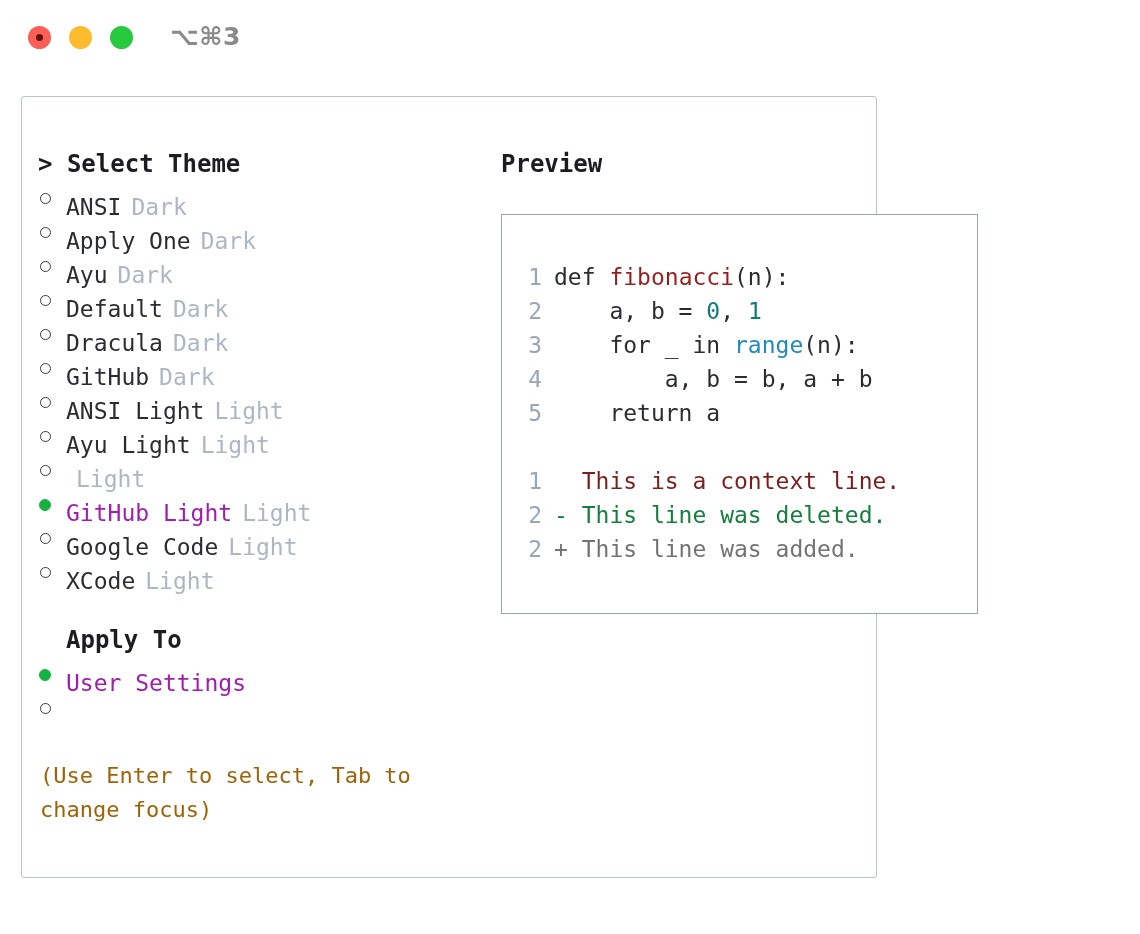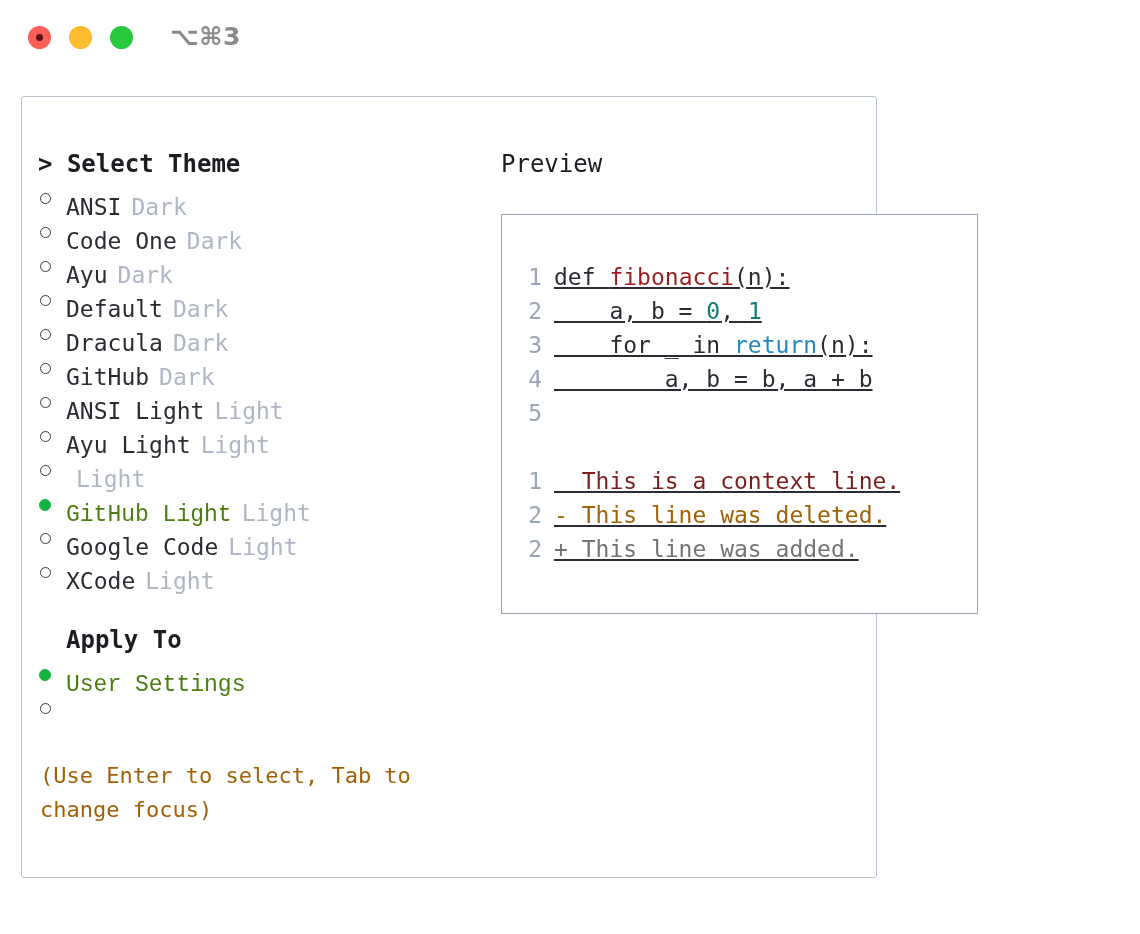--- a/index.html
+++ b/index.html
@@ -143,21 +143,21 @@
     box-sizing: border-box;
   }
   .opt.selected .bullet::before {
     border-color: #14b33f;
     background: #14b33f;
     width: 12px;
     height: 12px;
     left: 1px;
   }
   .opt-name  { color: #2b2b33; }
-  .opt.selected .opt-name { color: #4d7c0f; font-family: Liberation Mono, monospace; }
+  .opt.selected .opt-name { color: #a21caf; }
   .opt-variant {
     color: #aeb6c4;
     padding-left: 10px;
   }
 
   .gap-block { height: 34px; }
 
   .hint {
     font-size: 22px;
     line-height: 34px;
@@ -169,21 +169,21 @@
 
   
   .right-col {
     position: absolute;
     left: 479px;
     top: 50px;
     width: 500px;
   }
   .preview-title {
     font-size: 24px;
-    font-weight: normal;
+    font-weight: bold;
     color: #1c1c22;
     line-height: 34px;
     white-space: pre;
   }
   .preview-box {
     margin-top: 33px;
     width: 477px;
     height: 400px;
     border: 1.5px solid #98a4b5;
     background: #ffffff;
@@ -198,28 +198,28 @@
     height: 34px;
     white-space: pre;
   }
   .lineno {
     flex: 0 0 40px;
     width: 40px;
     text-align: right;
     color: #9aa6b6;
     padding-right: 12px;
   }
-  .code-text { color: #2b2b33; text-decoration: underline; }
+  .code-text { color: #2b2b33; }
 
   .tok-plain  { color: #2b2b33; }
   .tok-func   { color: #9b1c1c; }
   .tok-num    { color: #0f7b76; }
   .tok-builtin{ color: #1f8ac0; }
   .tok-ctx    { color: #7f1d1d; }
-  .tok-del    { color: #a16207; }
+  .tok-del    { color: #15803d; }
   .tok-add    { color: #737373; }
 
   .code-gap { height: 34px; }
 </style>
 </head>
 <body>
 
 <div class="window">
 
   <div class="titlebar">
@@ -231,21 +231,21 @@
     <div class="shortcut">⌥⌘3</div>
   </div>
 
   <div class="panel">
     <div class="columns">
 
       <div class="left-col">
         <div class="section-title">&gt; Select Theme</div>
         <ul class="opt-list" id="theme-list">
             <li class="opt"><span class="bullet"></span><span class="opt-name">ANSI</span><span class="opt-variant">Dark</span></li>
-            <li class="opt"><span class="bullet"></span><span class="opt-name">Code One</span><span class="opt-variant">Dark</span></li>
+            <li class="opt"><span class="bullet"></span><span class="opt-name">Apply One</span><span class="opt-variant">Dark</span></li>
             <li class="opt"><span class="bullet"></span><span class="opt-name">Ayu</span><span class="opt-variant">Dark</span></li>
             <li class="opt"><span class="bullet"></span><span class="opt-name">Default</span><span class="opt-variant">Dark</span></li>
             <li class="opt"><span class="bullet"></span><span class="opt-name">Dracula</span><span class="opt-variant">Dark</span></li>
             <li class="opt"><span class="bullet"></span><span class="opt-name">GitHub</span><span class="opt-variant">Dark</span></li>
             <li class="opt"><span class="bullet"></span><span class="opt-name">ANSI Light</span><span class="opt-variant">Light</span></li>
             <li class="opt"><span class="bullet"></span><span class="opt-name">Ayu Light</span><span class="opt-variant">Light</span></li>
             <li class="opt"><span class="bullet"></span><span class="opt-variant">Light</span></li>
             <li class="opt selected"><span class="bullet"></span><span class="opt-name">GitHub Light</span><span class="opt-variant">Light</span></li>
             <li class="opt"><span class="bullet"></span><span class="opt-name">Google Code</span><span class="opt-variant">Light</span></li>
             <li class="opt"><span class="bullet"></span><span class="opt-name">XCode</span><span class="opt-variant">Light</span></li>
@@ -263,23 +263,23 @@
 
         <div class="hint">(Use Enter to select, Tab to change focus)</div>
       </div>
 
       <div class="right-col">
         <div class="preview-title">Preview</div>
         <div class="preview-box">
           <div id="code-block">
               <div class="code-line"><span class="lineno">1</span><span class="code-text"><span class="tok-plain">def </span><span class="tok-func">fibonacci</span><span class="tok-plain">(n):</span></span></div>
               <div class="code-line"><span class="lineno">2</span><span class="code-text"><span class="tok-plain">    a, b = </span><span class="tok-num">0</span><span class="tok-plain">, </span><span class="tok-num">1</span></span></div>
-              <div class="code-line"><span class="lineno">3</span><span class="code-text"><span class="tok-plain">    for _ in </span><span class="tok-builtin">return</span><span class="tok-plain">(n):</span></span></div>
+              <div class="code-line"><span class="lineno">3</span><span class="code-text"><span class="tok-plain">    for _ in </span><span class="tok-builtin">range</span><span class="tok-plain">(n):</span></span></div>
               <div class="code-line"><span class="lineno">4</span><span class="code-text"><span class="tok-plain">        a, b = b, a + b</span></span></div>
-              <div class="code-line"><span class="lineno">5</span></div>
+              <div class="code-line"><span class="lineno">5</span><span class="code-text"><span class="tok-plain">    return a</span></span></div>
             </div>
           <div class="code-gap"></div>
           <div id="diff-block">
               <div class="code-line"><span class="lineno">1</span><span class="code-text"><span class="tok-ctx">  This is a context line.</span></span></div>
               <div class="code-line"><span class="lineno">2</span><span class="code-text"><span class="tok-del">- This line was deleted.</span></span></div>
               <div class="code-line"><span class="lineno">2</span><span class="code-text"><span class="tok-add">+ This line was added.</span></span></div>
             </div>
         </div>
       </div>
 

